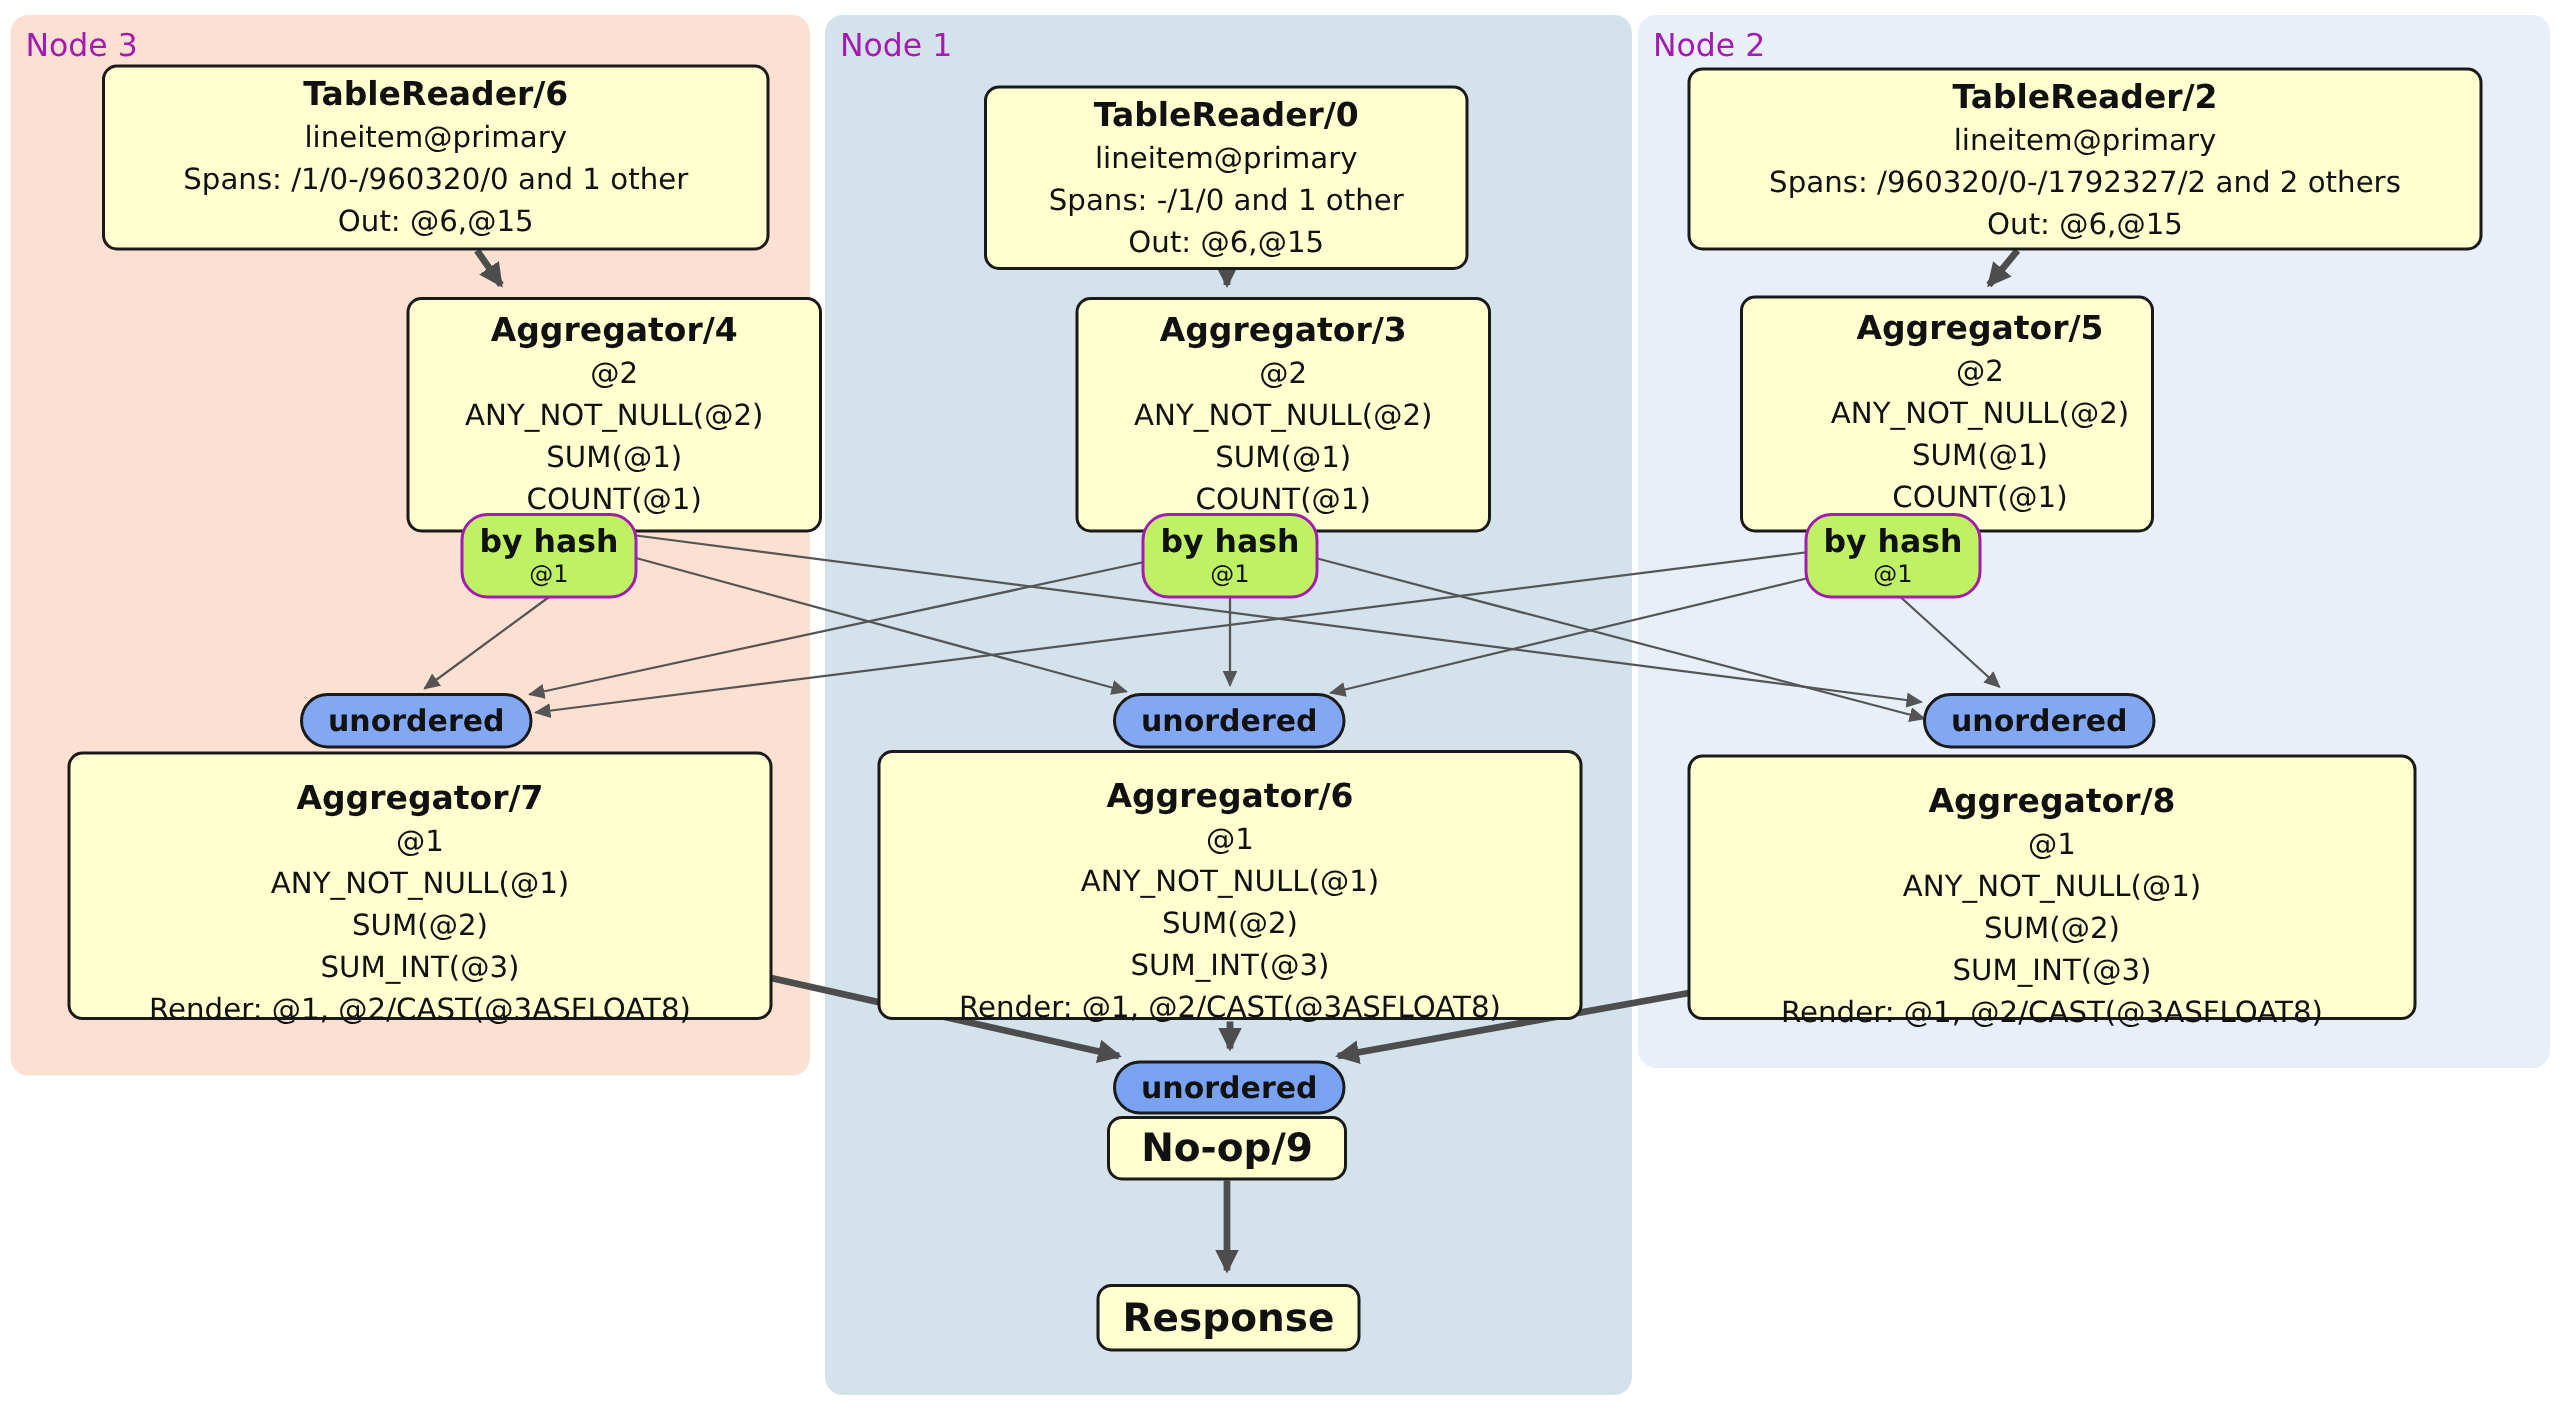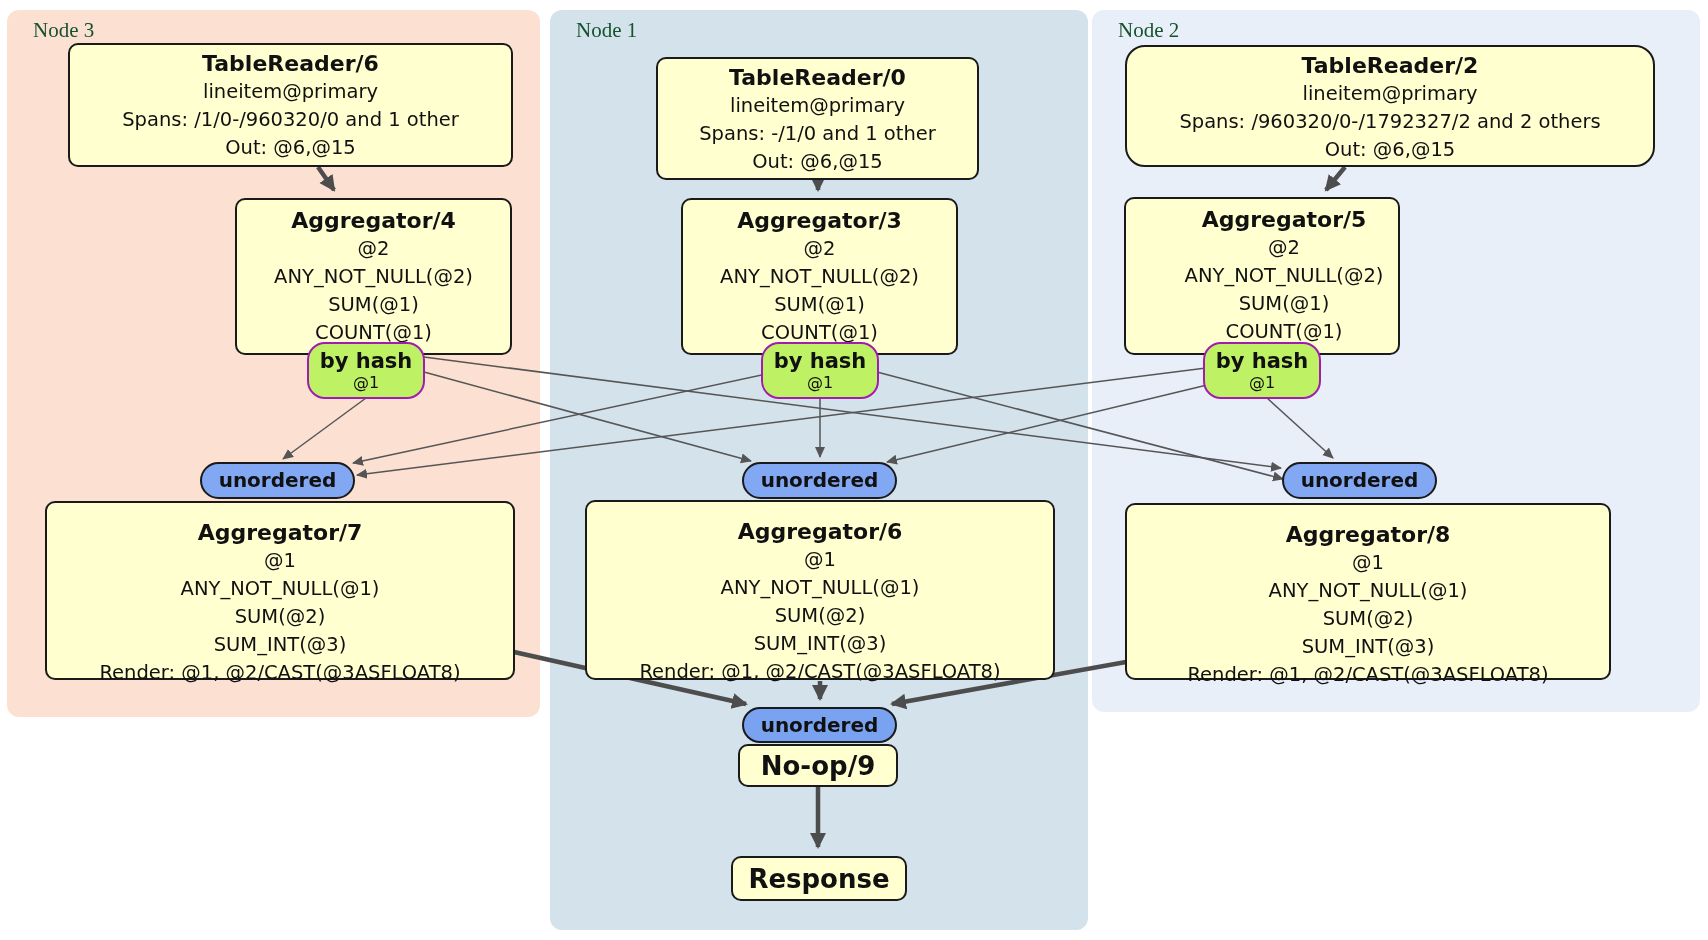--- a/index.html
+++ b/index.html
@@ -5,30 +5,30 @@
   html,body{margin:0;padding:0;background:#ffffff;}
   .canvas{
     position:relative;width:1708px;height:940px;overflow:hidden;
     font-family:"DejaVu Sans","Liberation Sans",sans-serif;color:#111;
     background:#ffffff;
   }
   .region{position:absolute;border-radius:12px;}
   .region-node3{left:7px;top:10px;width:533px;height:707px;background:#fce1d2;}
   .region-node1{left:550px;top:10px;width:538px;height:920px;background:#d4e2eb;}
   .region-node2{left:1092px;top:10px;width:608px;height:702px;background:#e9eff9;}
-  .region-label{position:absolute;left:26px;top:8px;font-size:21px;color:#14532d;font-family:Liberation Serif, serif;}
+  .region-label{position:absolute;left:10px;top:8px;font-size:21px;color:#a21caf;}
   .edges{position:absolute;left:0;top:0;z-index:2;pointer-events:none;}
   .pbox{
     position:absolute;z-index:3;background:#ffffd0;border:2px solid #1a1a1a;
     border-radius:10px;text-align:center;box-sizing:border-box;
   }
   .pbox-title{font-size:22px;font-weight:bold;line-height:29px;}
   .pbox-line{font-size:19.5px;line-height:28px;white-space:nowrap;}
   .pad-tr{padding-top:4px;}
-  .pad-agg1{padding-top:6px;}
+  .pad-agg1{padding-top:6px;margin-left:36px;}
   .pad-agg2{padding-top:15px;}
   .router{
     position:absolute;z-index:4;background:#bef264;border:2px solid #a21caf;
     border-radius:18px;text-align:center;box-sizing:border-box;padding-top:4px;
   }
   .router-label{font-size:21px;font-weight:bold;line-height:26px;}
   .router-sub{font-size:16px;line-height:18px;}
   .sync{
     position:absolute;z-index:4;background:#82a8f3;border:2px solid #1a1a1a;
     border-radius:19px;text-align:center;box-sizing:border-box;
@@ -95,21 +95,21 @@
     <div class="pbox-line">lineitem@primary</div>
     <div class="pbox-line">Spans: /1/0-/960320/0 and 1 other</div>
     <div class="pbox-line">Out: @6,@15</div>
   </div>
   <div class="pbox pad-tr" style="left:656px;top:57px;width:323px;height:123px;">
     <div class="pbox-title">TableReader/0</div>
     <div class="pbox-line">lineitem@primary</div>
     <div class="pbox-line">Spans: -/1/0 and 1 other</div>
     <div class="pbox-line">Out: @6,@15</div>
   </div>
-  <div class="pbox pad-tr" style="left:1125px;top:45px;width:530px;height:122px;border-radius:20px;">
+  <div class="pbox pad-tr" style="left:1125px;top:45px;width:530px;height:122px;">
     <div class="pbox-title">TableReader/2</div>
     <div class="pbox-line">lineitem@primary</div>
     <div class="pbox-line">Spans: /960320/0-/1792327/2 and 2 others</div>
     <div class="pbox-line">Out: @6,@15</div>
   </div>
 
   <div class="pbox pad-agg1" style="left:235px;top:198px;width:277px;height:157px;">
     <div class="pbox-title">Aggregator/4</div>
     <div class="pbox-line">@2</div>
     <div class="pbox-line">ANY_NOT_NULL(@2)</div>

